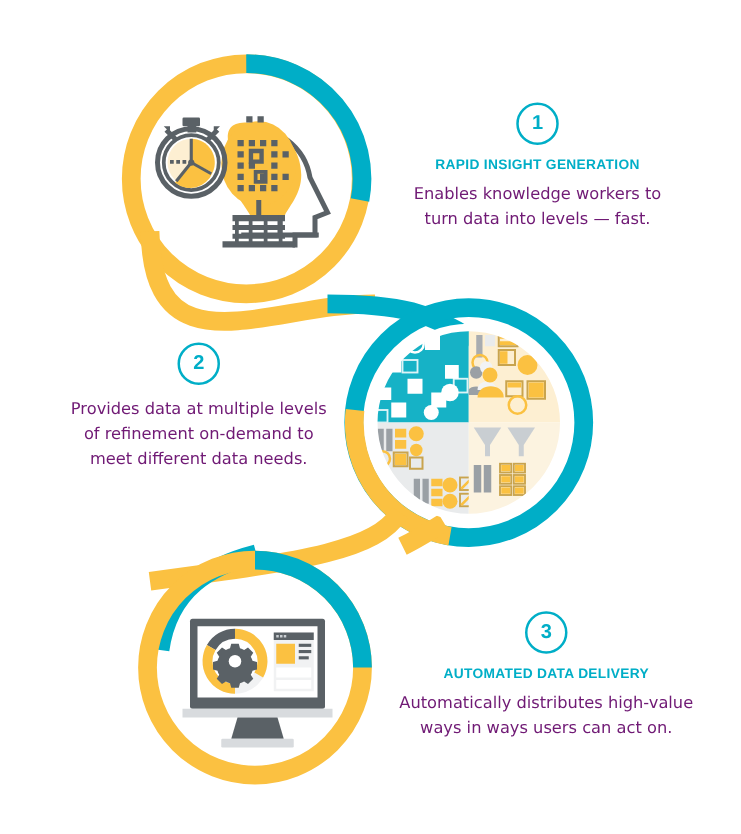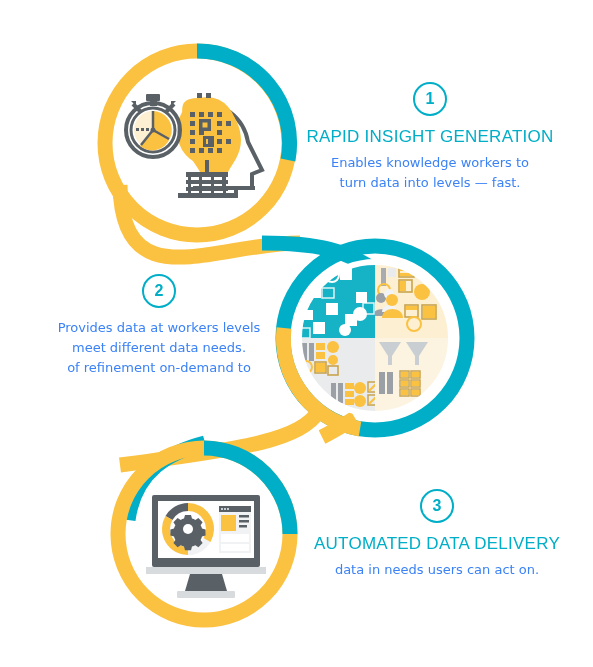--- a/index.html
+++ b/index.html
@@ -13,25 +13,25 @@
 
   .step-text{position:absolute;text-align:center;}
   .step-num{
     width:34px;height:34px;border-radius:50%;
     border:2px solid #00AEC7;box-sizing:border-box;
     color:#00AEC7;font-size:16px;font-weight:bold;
     display:flex;align-items:center;justify-content:center;
     margin:0 auto 10px auto;line-height:1;
   }
   .step-title{
-    color:#00AEC7;font-size:17px;font-weight:normal;
+    color:#00AEC7;font-size:11px;font-weight:bold;
     letter-spacing:.25px;margin-bottom:6px;line-height:1.25;text-align:center;
   }
   .step-body{
-    color:#3b82f6;font-size:13px;line-height:1.55;
+    color:#701a75;font-size:13px;line-height:1.55;
     font-family:"DejaVu Sans","Liberation Sans",sans-serif;
   }
   .step-body span{display:block;}
 
   #t1{left:300px;top:82px;width:260px;}
   #t2{left:28px;top:274px;width:262px;}
   #t3{left:300px;top:489px;width:274px;}
 </style>
 </head>
 <body>
@@ -335,27 +335,28 @@
     <div class="step-title">RAPID INSIGHT GENERATION</div>
     <div class="step-body">
       <span>Enables knowledge workers to</span>
       <span>turn data into levels — fast.</span>
     </div>
   </div>
 
   <div class="step-text" id="t2">
     <div class="step-num">2</div>
     <div class="step-body">
-      <span>Provides data at workers levels</span>
+      <span>Provides data at multiple levels</span>
+      <span>of refinement on-demand to</span>
       <span>meet different data needs.</span>
-      <span>of refinement on-demand to</span>
     </div>
   </div>
 
   <div class="step-text" id="t3">
     <div class="step-num">3</div>
     <div class="step-title">AUTOMATED DATA DELIVERY</div>
     <div class="step-body">
-      <span>data in needs users can act on.</span>
+      <span>Automatically distributes high-value</span>
+      <span>ways in ways users can act on.</span>
     </div>
   </div>
 
 </div>
 
 </body></html>

